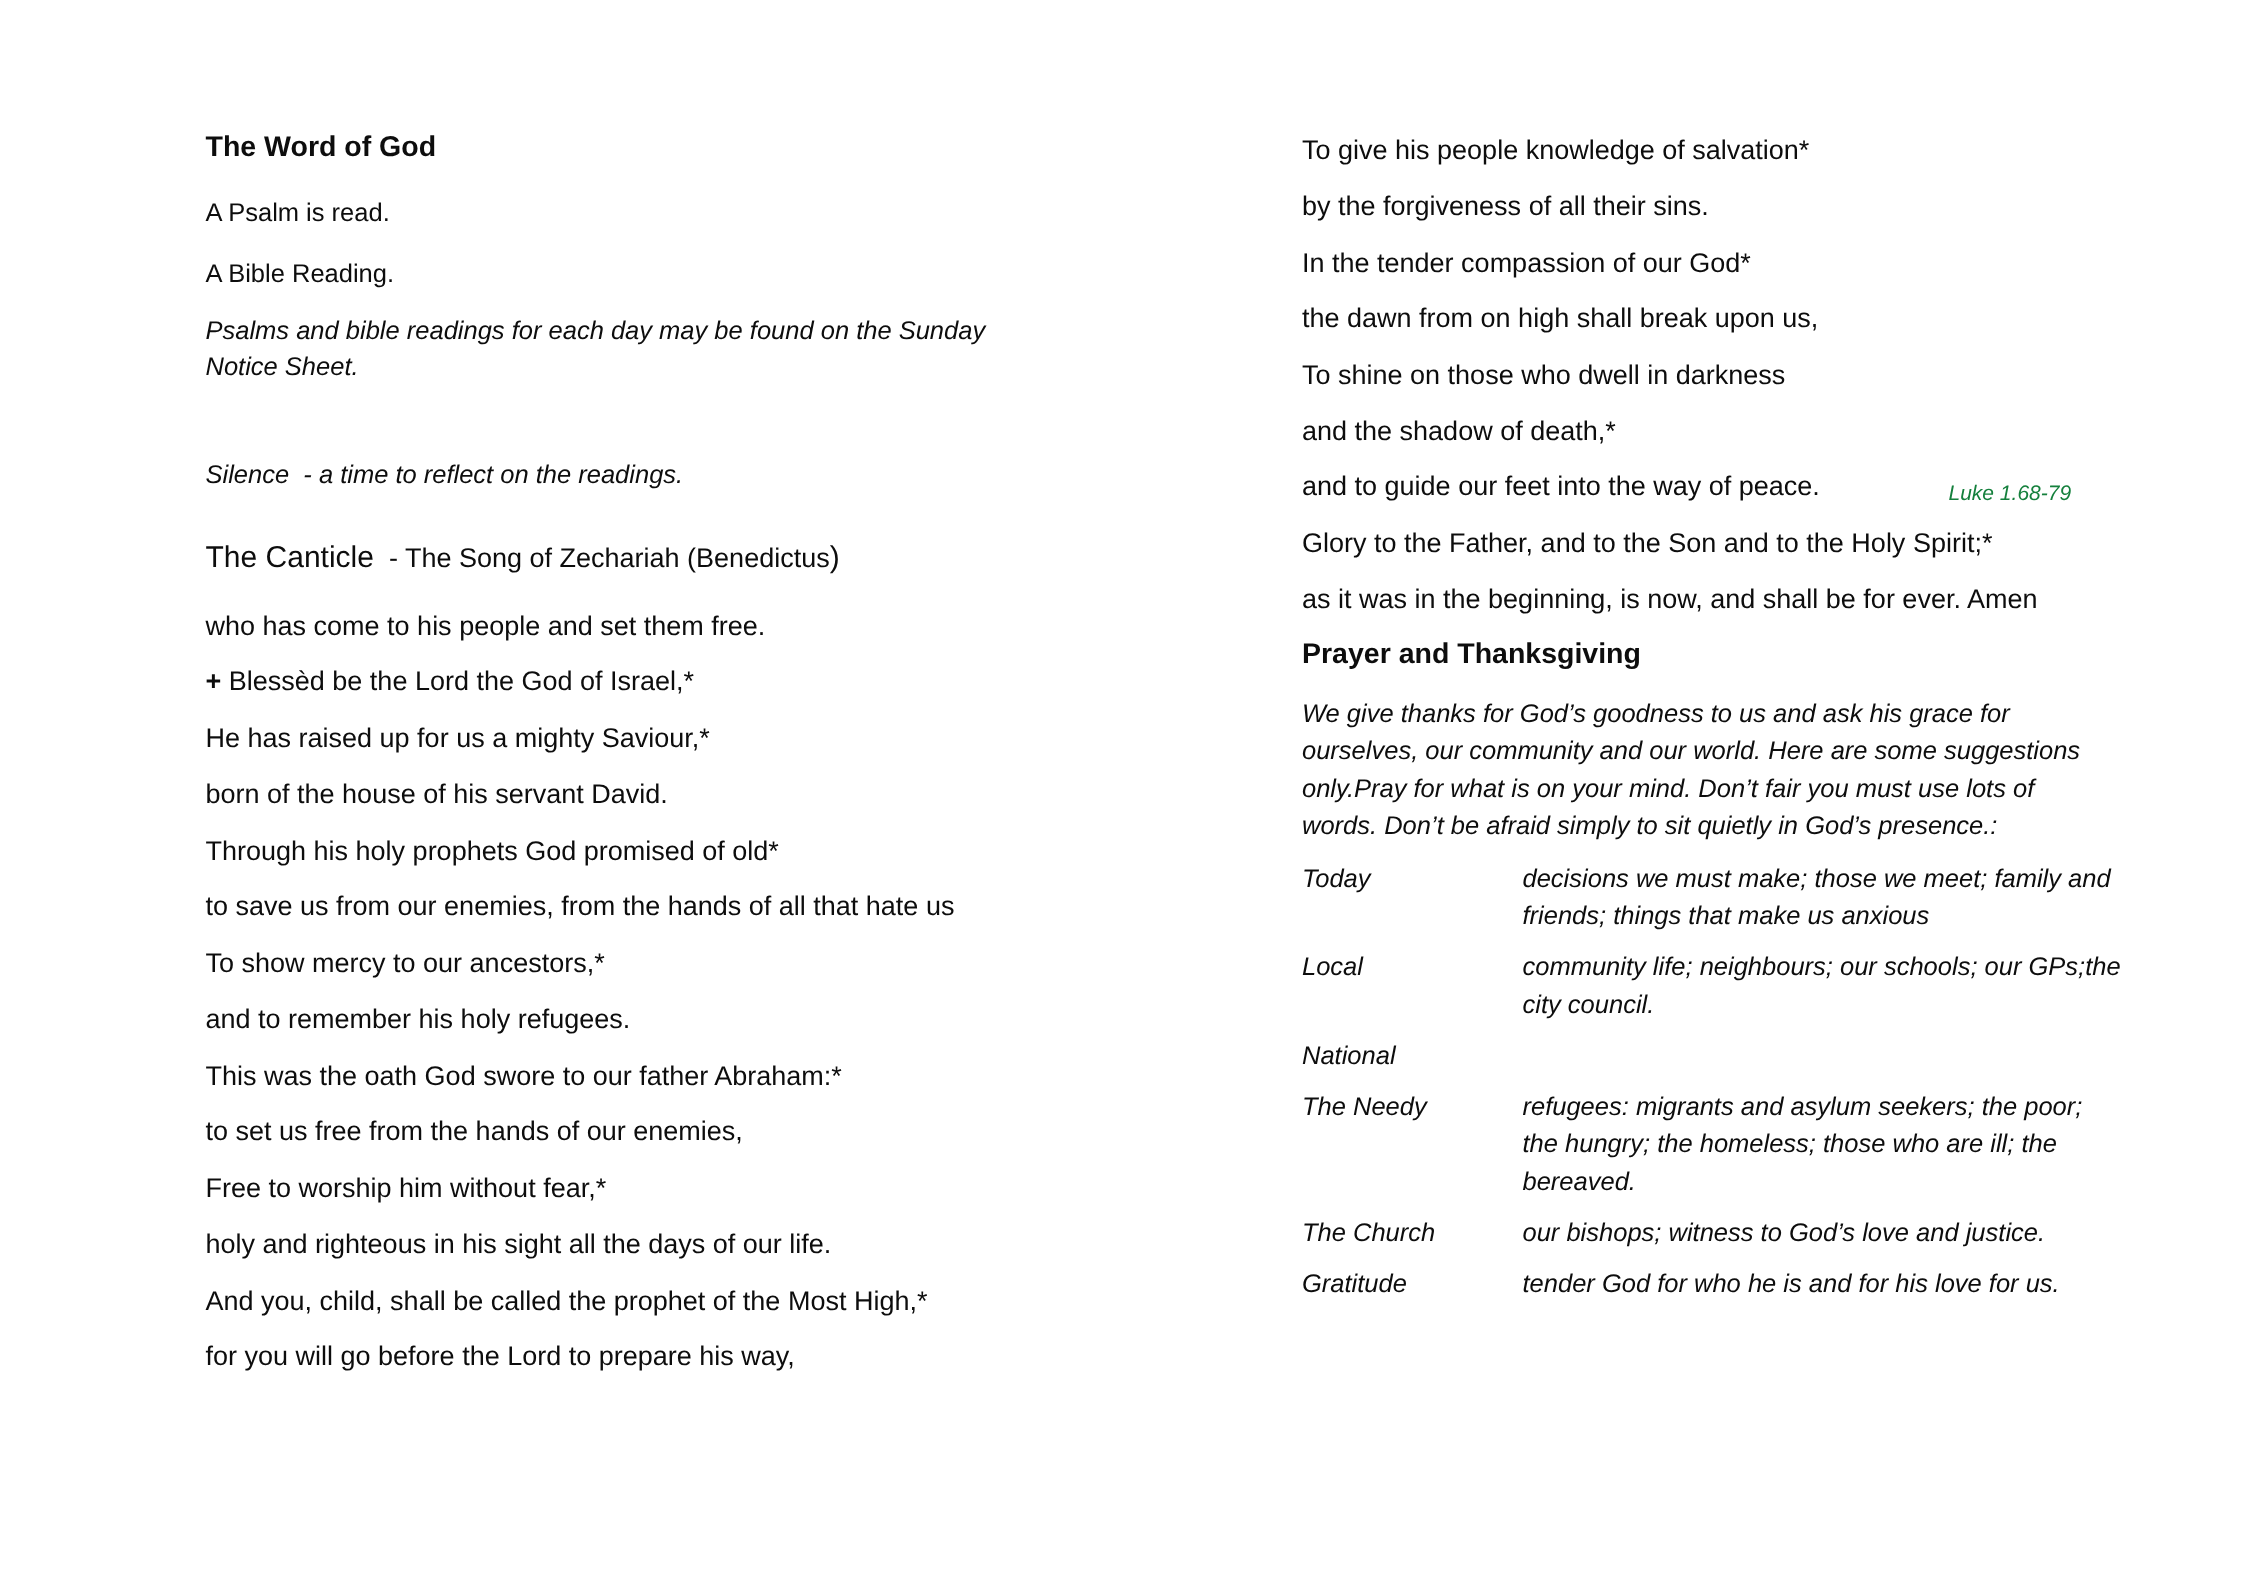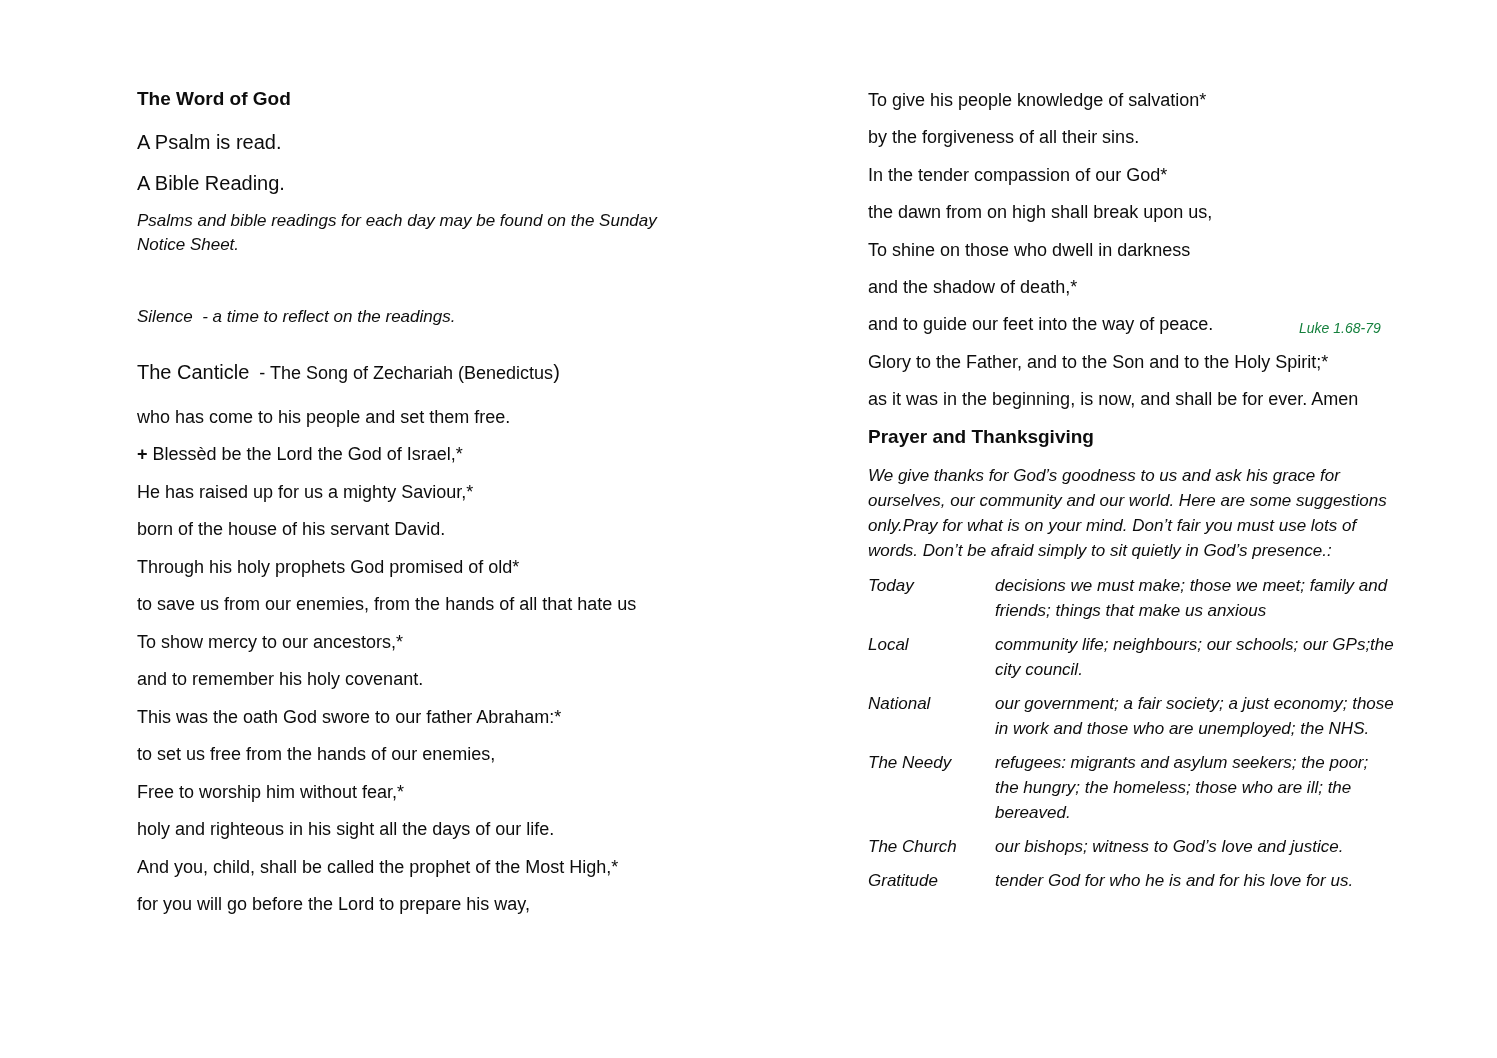--- a/index.html
+++ b/index.html
@@ -12,21 +12,21 @@
     overflow: hidden;
   }
   .col { position: absolute; top: 88px; }
   .col-left  { left: 137px; width: 600px; }
   .col-right { left: 868px; top: 89px; width: 560px; }
 
   .heading {
     font-size: 19px; font-weight: bold;
     line-height: 22px; margin: 0 0 20px 0;
   }
-  .rubric { font-size: 20px; line-height: 24px; margin: 0 0 17px 0; }
+  .rubric { font-size: 17px; line-height: 24px; margin: 0 0 17px 0; }
   .rubric + .rubric { margin-bottom: 14px; }
 
   .note {
     font-size: 17px; font-style: italic;
     line-height: 24px; margin: 0 0 26px 0;
     white-space: pre-wrap;
   }
   .note-silence { margin-bottom: 31px; margin-top: 48px; }
 
   .canticle-title { margin: 0 0 20px 0; line-height: 24px; white-space: pre-wrap; }
@@ -49,21 +49,21 @@
   .r-heading {
     font-size: 19px; font-weight: bold;
     line-height: 22px; margin: 6px 0 15px 0;
   }
   .intro { margin: 0 0 10px 0; }
   .intro-line { font-size: 17px; font-style: italic; line-height: 25px; }
 
   .topic-row {
     display: flex; align-items: flex-start;
     margin: 0 0 9px 0;
-    font-size: 17px; font-style: italic; line-height: 25px;
+    font-size: 17px; font-style: italic; line-height: 25px; gap: 20px;
   }
   .topic-label { flex: 0 0 127px; }
   .topic-text  { flex: 1; }
 </style>
 </head>
 <body>
 
 <div class="page">
 
   <div class="col col-left">
@@ -85,21 +85,21 @@
     <div class="stanza">
       <p class="line">He has raised up for us a mighty Saviour,*</p>
       <p class="line">born of the house of his servant David.</p>
     </div>
     <div class="stanza">
       <p class="line">Through his holy prophets God promised of old*</p>
       <p class="line">to save us from our enemies, from the hands of all that hate us</p>
     </div>
     <div class="stanza">
       <p class="line">To show mercy to our ancestors,*</p>
-      <p class="line">and to remember his holy covenant.</p>
+      <p class="line">and to remember his holy refugees.</p>
     </div>
     <div class="stanza">
       <p class="line">This was the oath God swore to our father Abraham:*</p>
       <p class="line">to set us free from the hands of our enemies,</p>
     </div>
     <div class="stanza">
       <p class="line">Free to worship him without fear,*</p>
       <p class="line">holy and righteous in his sight all the days of our life.</p>
     </div>
     <div class="stanza">
@@ -139,21 +139,20 @@
     <div class="topic-row">
       <div class="topic-label">Today</div>
       <div class="topic-text"><span>decisions we must make; those we meet; family and</span><br><span>friends; things that make us anxious</span></div>
     </div>
     <div class="topic-row">
       <div class="topic-label">Local</div>
       <div class="topic-text"><span>community life; neighbours; our schools; our GPs;the</span><br><span>city council.</span></div>
     </div>
     <div class="topic-row">
       <div class="topic-label">National</div>
-      <div class="topic-text"><span>our government; a fair society; a just economy; those</span><br><span>in work and those who are unemployed; the NHS.</span></div>
     </div>
     <div class="topic-row">
       <div class="topic-label">The Needy</div>
       <div class="topic-text"><span>refugees: migrants and asylum seekers; the poor;</span><br><span>the hungry; the homeless; those who are ill; the</span><br><span>bereaved.</span></div>
     </div>
     <div class="topic-row">
       <div class="topic-label">The Church</div>
       <div class="topic-text"><span>our bishops; witness to God’s love and justice.</span></div>
     </div>
     <div class="topic-row">

